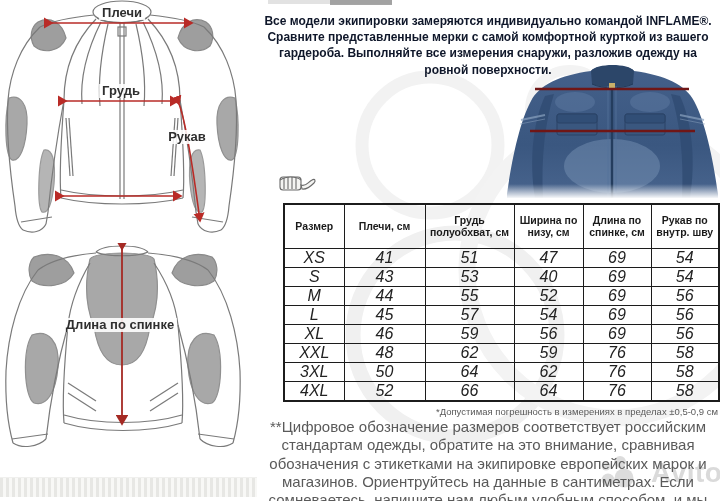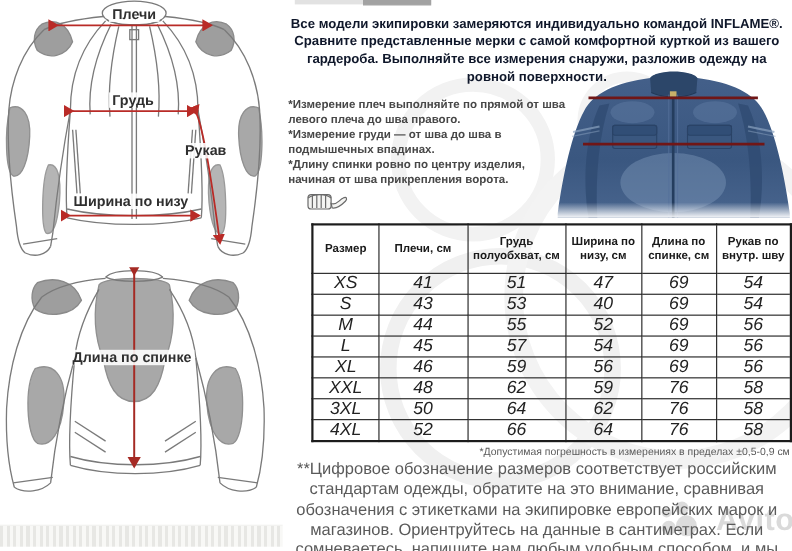--- a/index.html
+++ b/index.html
@@ -182,33 +182,27 @@
       </g>
 
       <g stroke="#a52a24" stroke-width="1.8" fill="none">
         <line x1="122" y1="6" x2="122" y2="181" marker-start="url(#ah2)" marker-end="url(#ah2)"></line>
       </g>
     </svg>
 
     <span class="diagram-label lbl-shoulders">Плечи</span>
     <span class="diagram-label lbl-chest">Грудь</span>
     <span class="diagram-label lbl-sleeve">Рукав</span>
-    <span class="diagram-label lbl-bottom">Ширина по низу</span>
     <span class="diagram-label lbl-backlen">Длина по спинке</span>
 
     <div class="stripe-strip"></div>
   </div>
 
   <p class="intro">Все модели экипировки замеряются индивидуально командой INFLAME®. Сравните представленные мерки с самой комфортной курткой из вашего гардероба. Выполняйте все измерения снаружи, разложив одежду на ровной поверхности.</p>
 
-  <div class="notes">
-    <p>*Измерение плеч выполняйте по прямой от шва левого плеча до шва правого.</p>
-    <p>*Измерение груди — от шва до шва в подмышечных впадинах.</p>
-    <p>*Длину спинки ровно по центру изделия, начиная от шва прикрепления ворота.</p>
-  </div>
 
   <svg class="tape-icon" width="40" height="26" viewBox="0 0 40 26">
     <g stroke="#6a6a6a" stroke-width="1.1" fill="#f4f4f2">
       <rect x="2" y="7" width="21" height="13" rx="3"></rect>
       <path d="M2,10 C8,6 18,6 23,10"></path>
       <line x1="6" y1="8" x2="6" y2="19"></line>
         <line x1="10" y1="7" x2="10" y2="19"></line>
       <line x1="14" y1="7" x2="14" y2="19"></line>
         <line x1="18" y1="8" x2="18" y2="19"></line>
       <path d="M23,15 C28,17 30,12 34,10 C37,8 38,11 36,13 C33,16 29,20 24,19 Z"></path>

